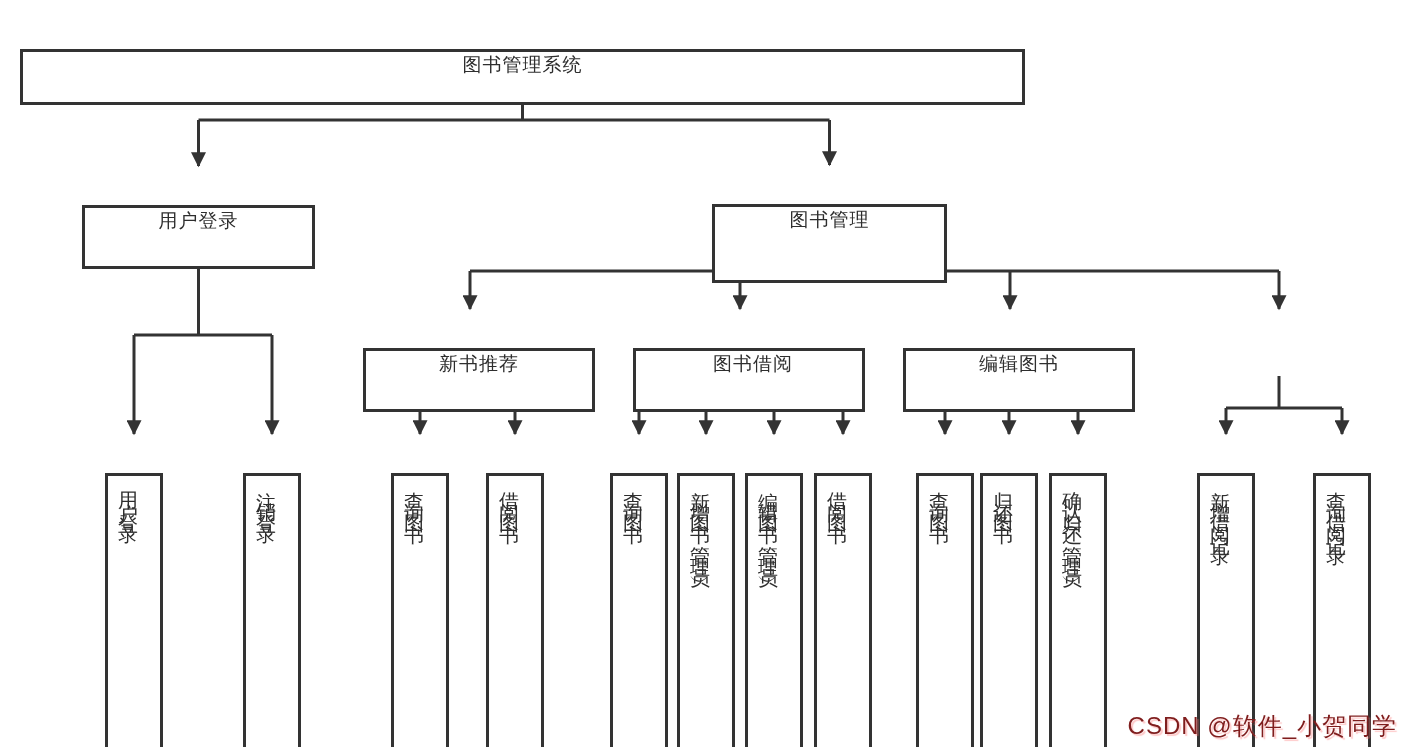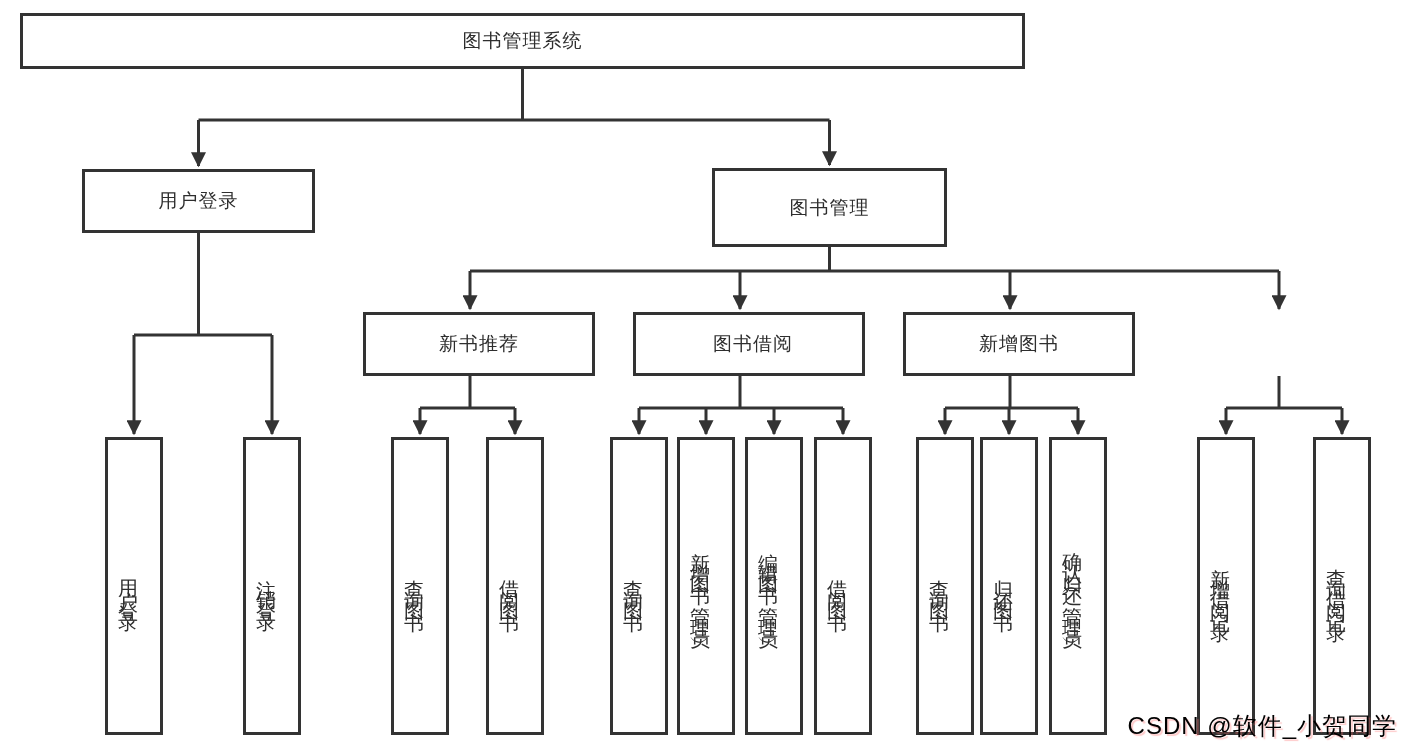--- a/index.html
+++ b/index.html
@@ -21,23 +21,24 @@
     top: 0;
     width: 1405px;
     height: 747px;
   }
   .node {
     position: absolute;
     box-sizing: border-box;
     border: 3px solid #333333;
     background: #ffffff;
     display: flex;
-    align-items: center;
+    align-items: flex-start;
     justify-content: center;
     color: #2e2e2e;
+    margin-top: 36px;
   }
   .hnode {
     font-size: 19px;
     letter-spacing: 1px;
     white-space: nowrap;
   }
   .vnode .vtext {
     writing-mode: vertical-rl;
     text-orientation: mixed;
     font-size: 20px;
@@ -70,21 +71,21 @@
   .f-return      { left: 980px;  }
   .f-confirm     { left: 1049px; }
   .f-addrecord   { left: 1197px; }
   .f-queryrecord { left: 1313px; }
   
   .watermark {
     position: absolute;
     right: 8px;
     bottom: 5px;
     font-size: 24px;
-    color: #000000;
+    color: #7f1d1d;
     letter-spacing: 1px;
     white-space: nowrap;
     text-shadow: 2px 2px 1px rgba(252, 110, 110, 0.38);
   }
 </style>
 </head>
 <body>
 
 <div id="canvas">
 
@@ -149,21 +150,21 @@
     <span>图书管理</span>
   </div>
 
   <div class="node hnode l2 n-newbook">
     <span>新书推荐</span>
   </div>
   <div class="node hnode l2 n-borrow">
     <span>图书借阅</span>
   </div>
   <div class="node hnode l2 n-current">
-    <span>新增图书</span>
+    <span>编辑图书</span>
   </div>
 
   <div class="node vnode leaf f-userlogin">
     <span class="vtext">用户登录</span>
   </div>
   <div class="node vnode leaf f-logout">
     <span class="vtext">注销登录</span>
   </div>
 
   <div class="node vnode leaf f-query1">

